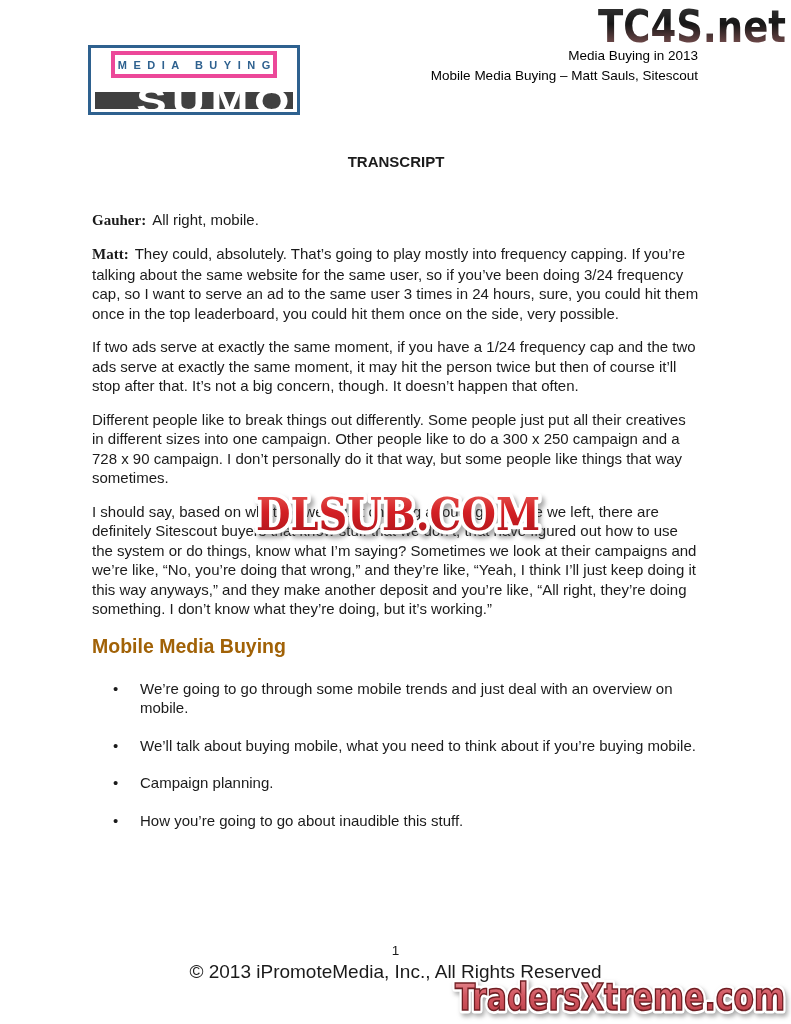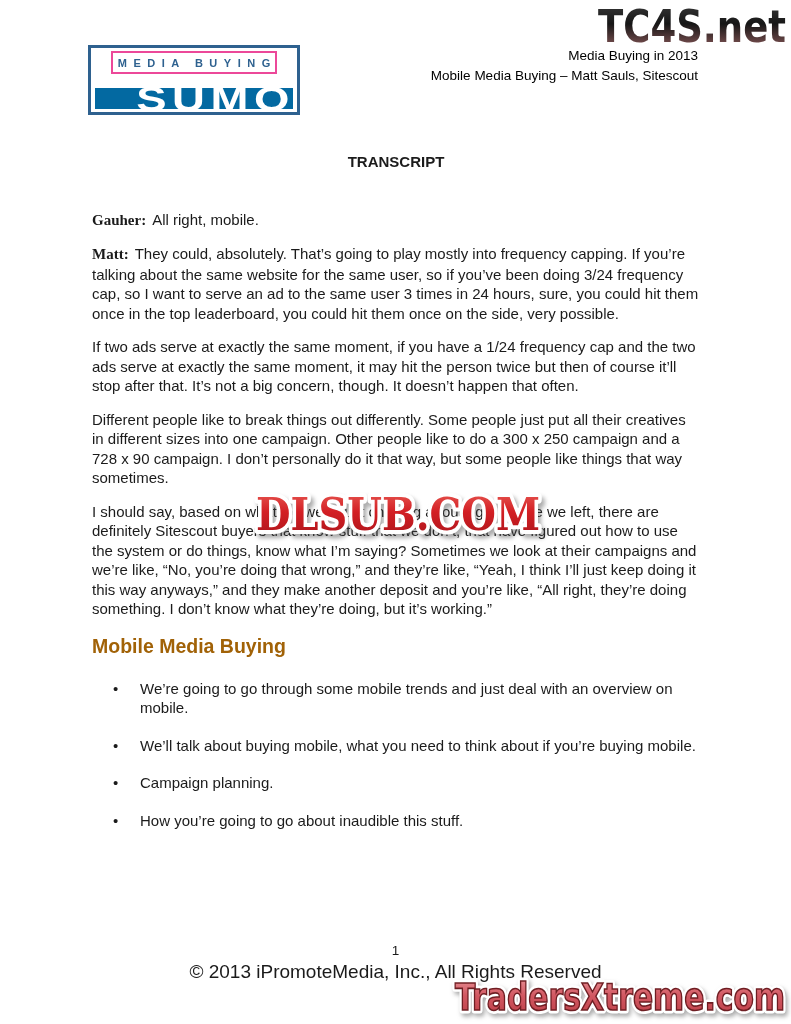--- a/index.html
+++ b/index.html
@@ -15,29 +15,29 @@
   .wm-top{position:absolute;top:0px;right:1px;}
   
   .logo{
     position:absolute;left:88px;top:45px;
     width:212px;height:70px;box-sizing:border-box;
     border:3px solid #2e618f;background:#ffffff;
     padding:2px 3px;display:flex;flex-direction:column;
   }
   .logo-top{
     height:19px;margin:1px 17px 10px 17px;
-    border:2px solid #ec4899;
+    border:4px solid #ec4899;
     display:flex;align-items:center;justify-content:center;
   }
   .logo-top span{
     color:#2e618f;font-size:11px;font-weight:bold;
     letter-spacing:6.5px;text-indent:6.5px;white-space:nowrap;
   }
   .logo-bottom{
-    flex:1;background:#0369a1;margin:4px 1px 1px 1px;
+    flex:1;background:#404040;margin:4px 1px 1px 1px;
     display:flex;align-items:center;justify-content:center;overflow:hidden;padding-left:43px;
   }
   .logo-bottom span{
     color:#ffffff;font-weight:bold;font-size:33px;
     letter-spacing:4px;transform:scale(1.38,1.08);
     white-space:nowrap;
   }
   
   .header-meta{
     position:absolute;top:46px;right:93px;

